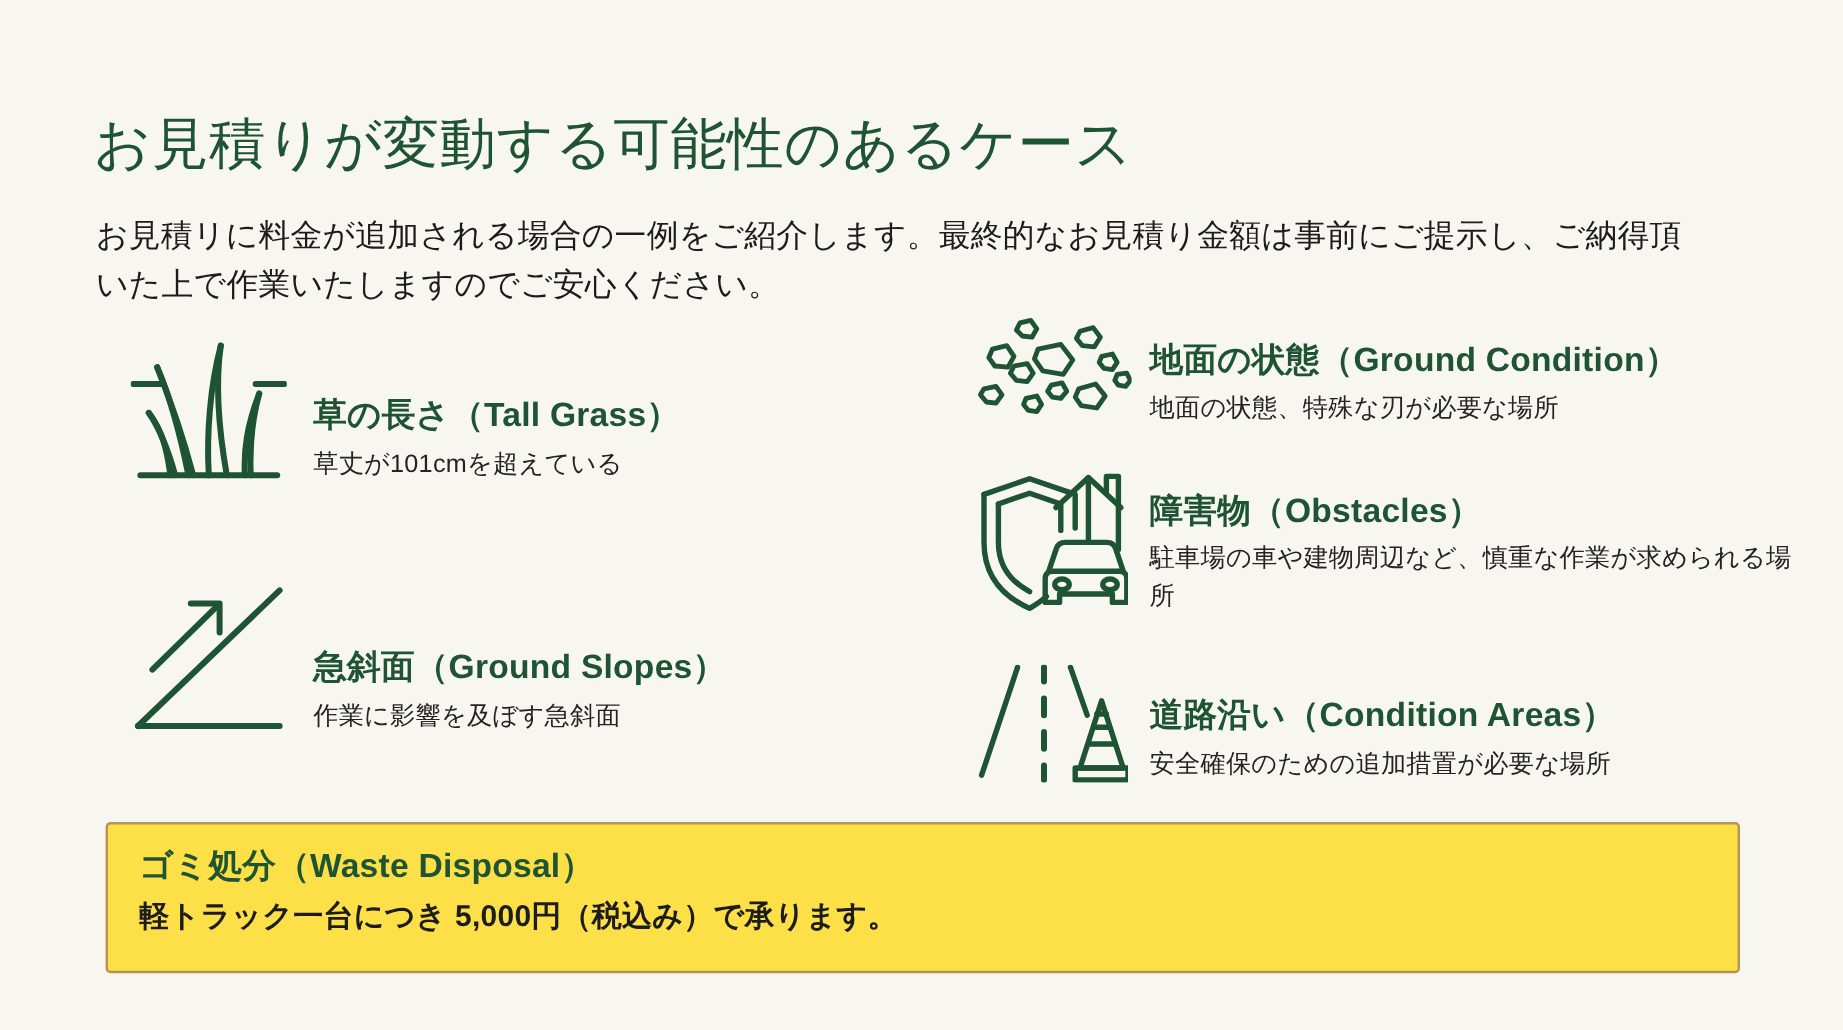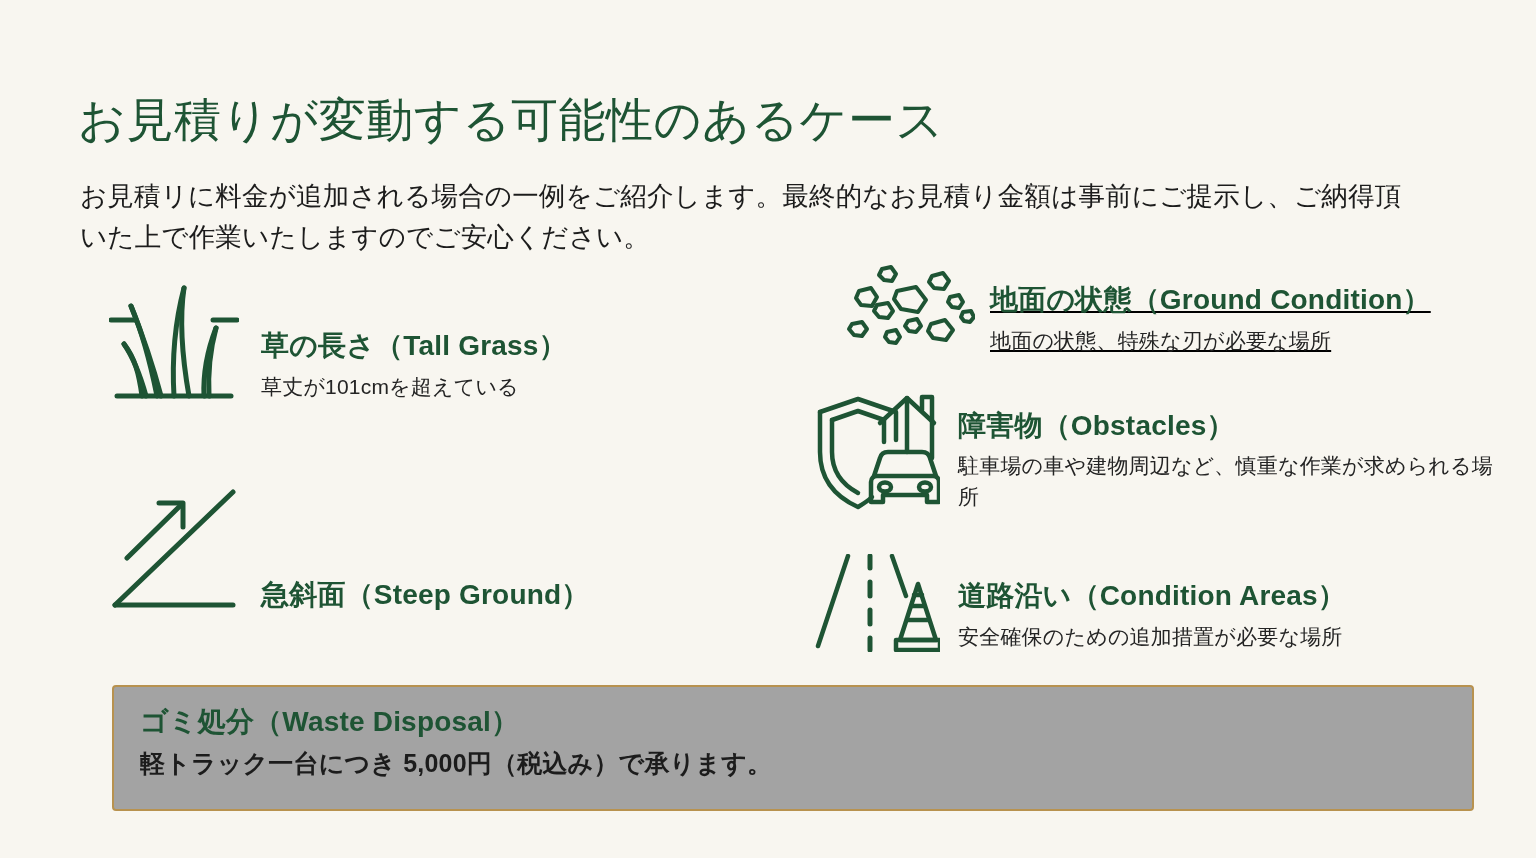--- a/index.html
+++ b/index.html
@@ -88,21 +88,21 @@
     font-size: 21px;
     font-weight: 500;
     color: #242424;
     line-height: 1.45;
     letter-spacing: 0.2px;
   }
 
   
   #feat-tall-grass      { left: 86px;  top: 24px;  width: 640px; }
   #feat-steep-slopes    { left: 86px;  top: 230px; width: 640px; }
-  #feat-ground-cond     { left: 827px; top: 0px;   width: 700px; text-decoration: underline; }
+  #feat-ground-cond     { left: 795px; top: 0px;   width: 700px; }
   #feat-obstacles       { left: 795px; top: 130px; width: 700px; }
   #feat-roadside        { left: 795px; top: 292px; width: 700px; }
 
   #feat-tall-grass .icon-wrap   { width: 175px; padding-top: 6px; }
   #feat-steep-slopes .icon-wrap { width: 175px; padding-top: 6px; }
   #feat-ground-cond .icon-wrap  { width: 163px; padding-top: 8px; }
   #feat-obstacles .icon-wrap    { width: 163px; padding-top: 8px; }
   #feat-roadside .icon-wrap     { width: 163px; padding-top: 10px; }
 
   #feat-ground-cond .text-wrap  { padding-top: 16px; }
@@ -112,22 +112,21 @@
   
   .callout {
     position: absolute;
     left: 88px;
     top: 685px;
     width: 1362px;
     height: 126px;
     box-sizing: border-box;
     border: 2px solid #b8924f;
     border-radius: 4px;
-    background: #a3a3a3;
-    margin-left: 24px;
+    background: #fde047;
   }
 
   .callout-title {
     position: absolute;
     left: 26px;
     top: 16px;
     font-size: 28px;
     font-weight: 700;
     color: #1e5434;
     letter-spacing: 0.2px;
@@ -183,21 +182,22 @@
     <div class="feature" id="feat-steep-slopes">
       <div class="icon-wrap">
         <svg width="130" height="124" viewBox="0 0 130 124" fill="none" stroke="#1e5434" stroke-width="5" stroke-linecap="round" stroke-linejoin="round">
           <path d="M6 117 H124"></path>
           <path d="M6 117 L124 4"></path>
           <path d="M18 70 L73 16"></path>
           <path d="M50 15 H74 V39"></path>
         </svg>
       </div>
       <div class="text-wrap">
-        <div class="feature-title">急斜面（Steep Ground）</div>
+        <div class="feature-title">急斜面（Ground Slopes）</div>
+        <div class="feature-desc">作業に影響を及ぼす急斜面</div>
       </div>
     </div>
 
     <div class="feature" id="feat-ground-cond">
       <div class="icon-wrap">
         <svg width="132" height="96" viewBox="0 0 132 96" fill="none" stroke="#1e5434" stroke-width="4" stroke-linecap="round" stroke-linejoin="round">
           <path d="M54 31 L73 27 L83 40 L75 52 L58 49 L51 39 Z"></path>
           <path d="M88 64 L102 60 L110 70 L103 80 L90 78 L85 71 Z"></path>
           <path d="M16 31 L28 28 L34 37 L29 46 L18 45 L13 38 Z"></path>
           <path d="M34 45 L45 43 L50 51 L45 58 L36 57 L31 51 Z"></path>

